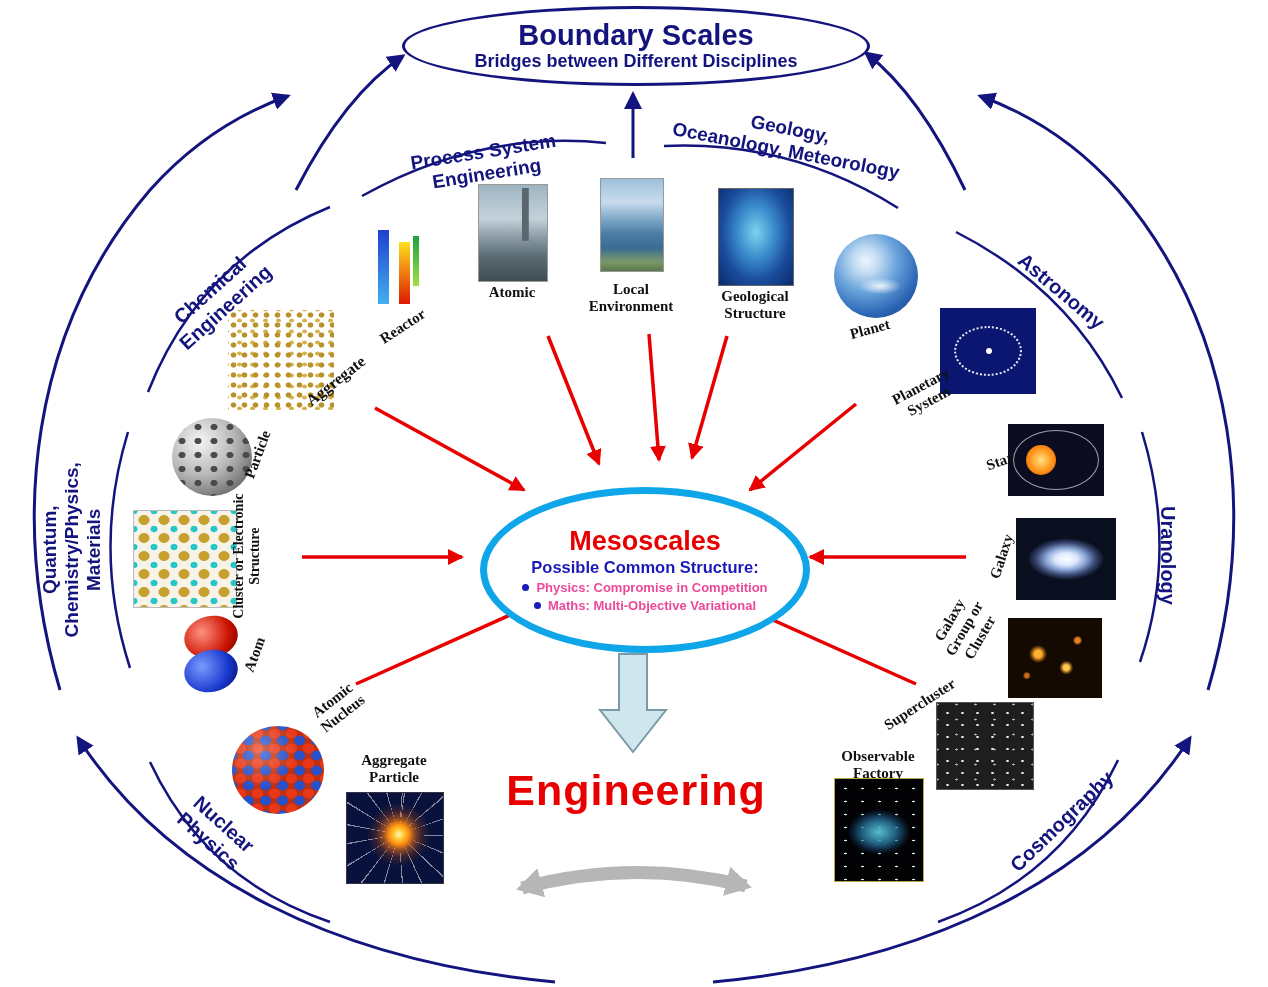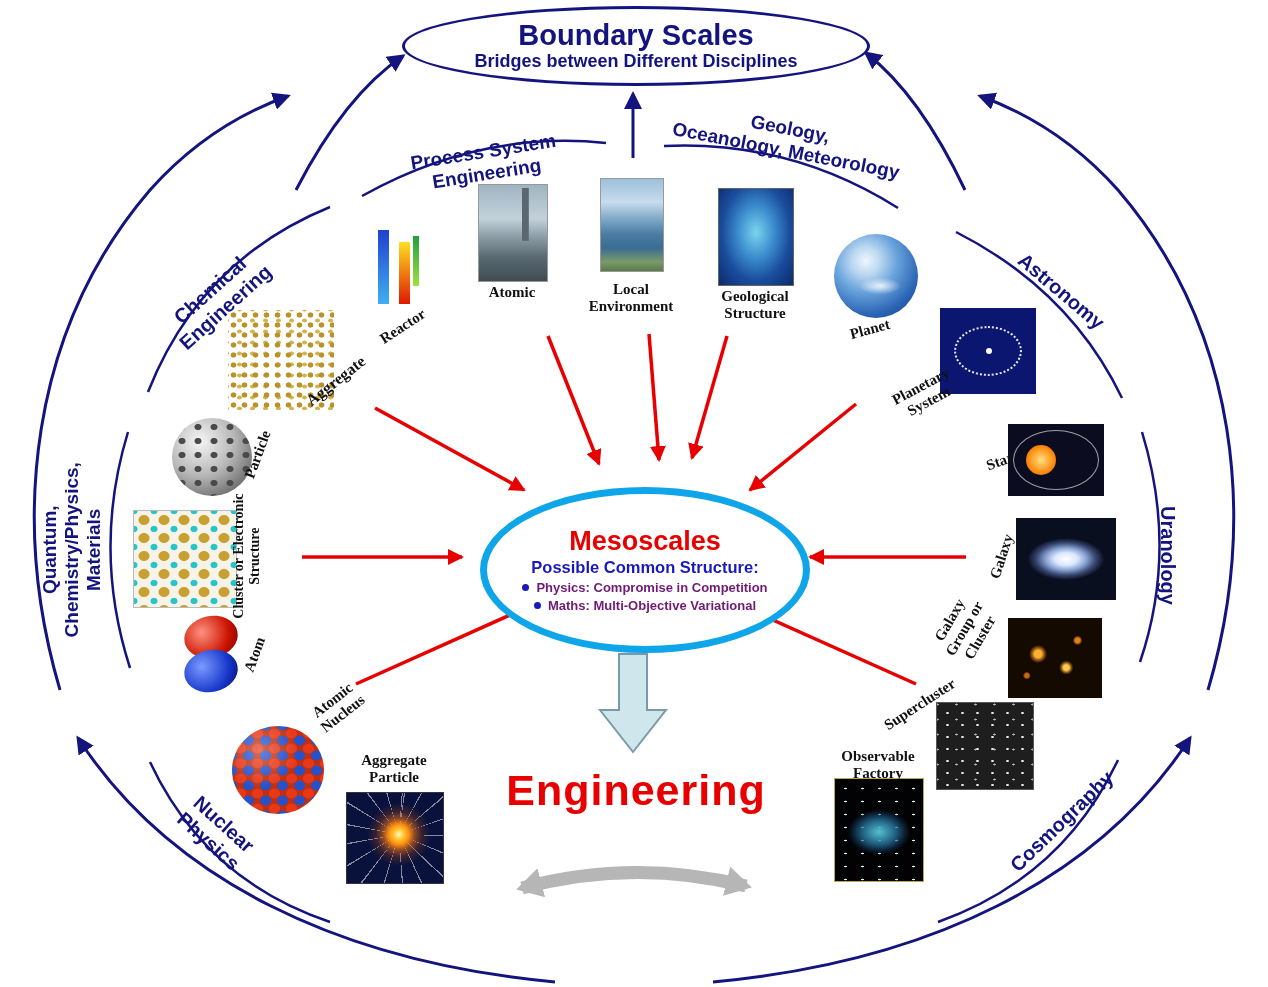--- a/index.html
+++ b/index.html
@@ -15,21 +15,21 @@
   .top-subtitle{font-size:18px;font-weight:bold;color:#14147e;}
 
   
   .center-ellipse{position:absolute;left:480px;top:487px;width:316px;height:152px;
     border:7px solid #0ea5e9;border-radius:50%;display:flex;flex-direction:column;
     align-items:center;justify-content:center;background:#fff;z-index:3;}
   .center-title{font-size:27px;font-weight:bold;color:#e80000;line-height:1.1;}
   .center-heading{font-size:16.5px;font-weight:bold;color:#1a1ab8;margin-top:2px;}
   .bullet-row{display:flex;align-items:center;gap:7px;margin-top:3px;}
   .bullet-dot{width:7px;height:7px;border-radius:50%;background:#1a1ab8;flex:0 0 auto;}
-  .bullet-text{font-size:13px;font-weight:bold;color:#701a75;}
+  .bullet-text{font-size:13px;font-weight:bold;color:#ec4899;}
 
   
   .mesoscience{position:absolute;left:500px;top:766px;width:272px;text-align:center;
     font-size:43px;font-weight:bold;color:#e80000;z-index:3;letter-spacing:1px;}
 
   
   .disc{position:absolute;color:#14147e;font-weight:bold;text-align:center;z-index:3;line-height:1.15;}
   .disc-chem{left:113px;top:276px;width:210px;font-size:20px;transform:rotate(-42deg);}
   .disc-pse{left:355px;top:141px;width:260px;font-size:19px;transform:rotate(-9deg);}
   .disc-geo{left:668px;top:118px;width:240px;font-size:19px;transform:rotate(11deg);}

